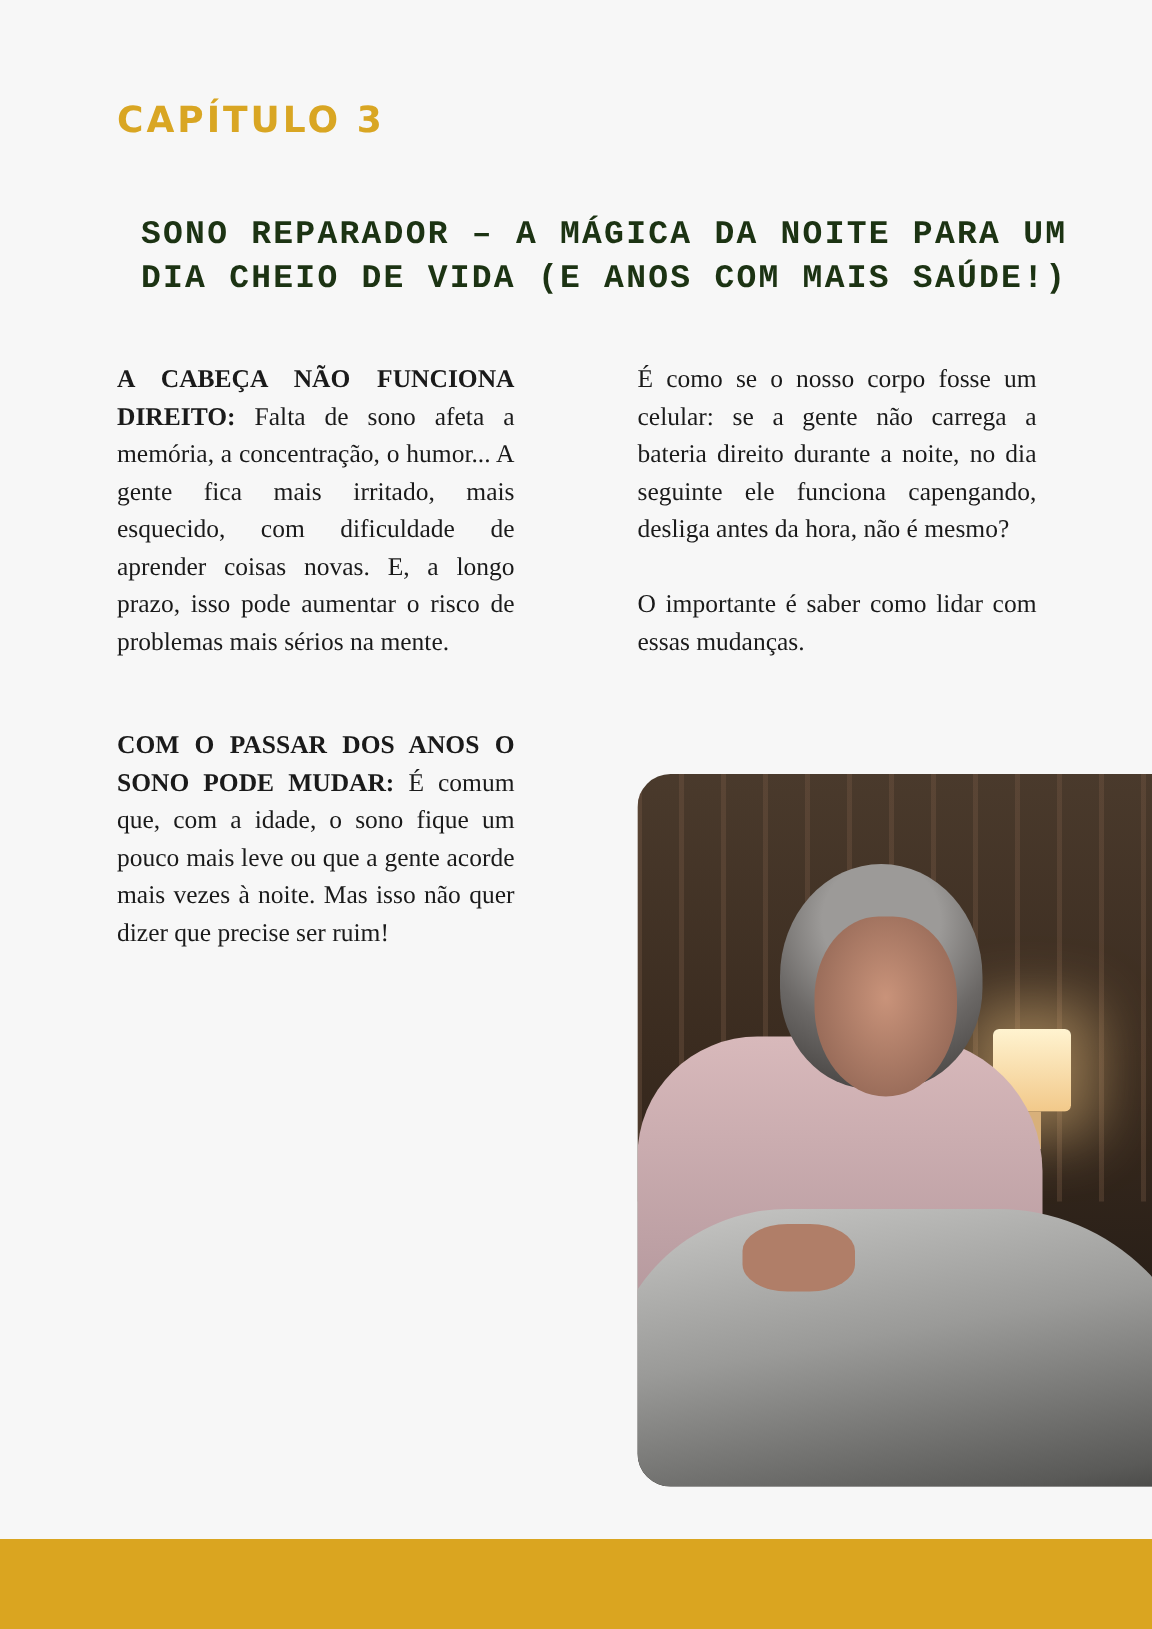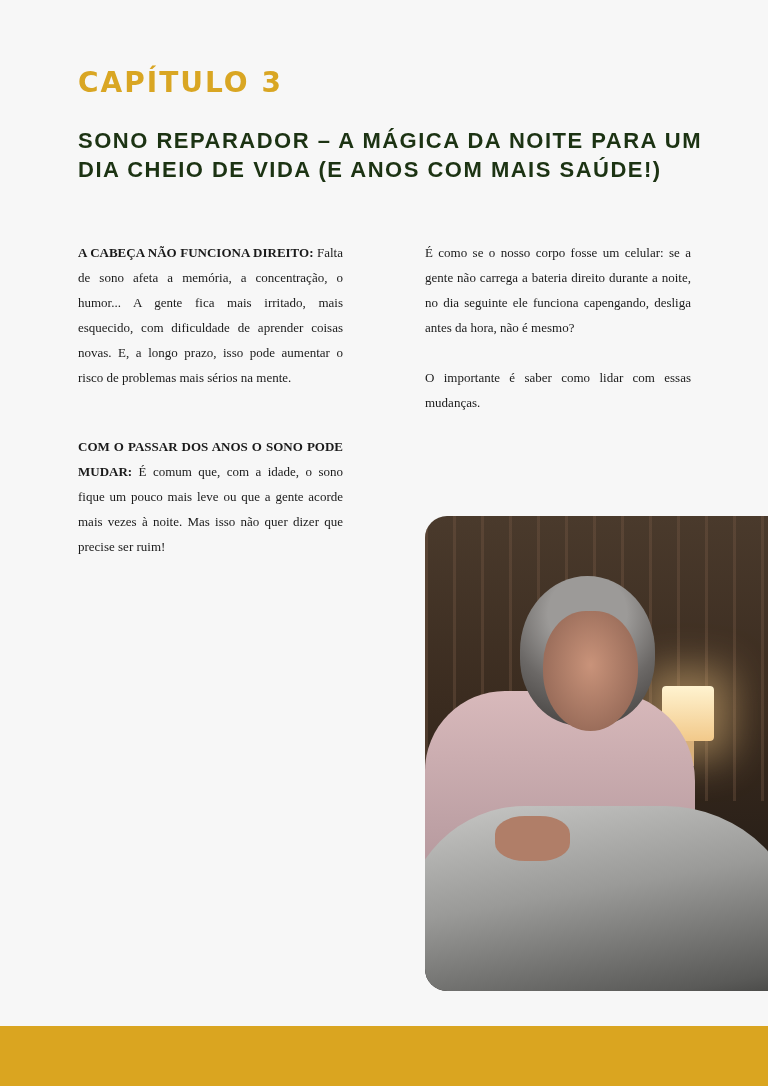--- a/index.html
+++ b/index.html
@@ -1,19 +1,19 @@
 <!DOCTYPE html>
 <html><head>
 <meta charset="utf-8">
 <style>
   html,body{margin:0;padding:0;}
   body{width:768px;height:1086px;background:#f7f7f7;position:relative;overflow:hidden;font-family:"DejaVu Serif","Liberation Serif",serif;}
-  .chapter{position:absolute;left:78px;top:66px;font-family:"DejaVu Sans","Liberation Sans",sans-serif;font-weight:bold;font-size:28px;letter-spacing:2px;color:#d9a623;margin:0;}
-  .title{position:absolute;left:78px;top:126px;width:640px;font-family:Liberation Sans, sans-serif;font-weight:bold;font-size:22px;line-height:29px;letter-spacing:1.5px;color:#1c3313;margin:0;text-transform:uppercase;}
-  .col{position:absolute;font-family:"Liberation Serif","DejaVu Serif",serif;font-size:13px;line-height:25px;color:#1a1a1a;text-align:justify;}
+  .chapter{position:absolute;left:78px;top:66px;font-family:"DejaVu Sans","Liberation Sans",sans-serif;font-weight:bold;font-size:24px;letter-spacing:2px;color:#d9a623;margin:0;}
+  .title{position:absolute;left:78px;top:126px;width:640px;font-family:Liberation Mono, monospace;font-weight:bold;font-size:22px;line-height:29px;letter-spacing:1.5px;color:#1c3313;margin:16px;text-transform:uppercase;}
+  .col{position:absolute;font-family:"Liberation Serif","DejaVu Serif",serif;font-size:17px;line-height:25px;color:#1a1a1a;text-align:justify;}
   .col p{margin:0;}
   .col-left{left:78px;top:240px;width:265px;}
   .col-right{left:425px;top:240px;width:266px;}
   .col-left p+p{margin-top:22px;}
   .col-left p.third{margin-top:44px;}
   .col-right p+p{margin-top:25px;}
   b{font-weight:bold;}
   .photo{position:absolute;left:425px;top:516px;width:343px;height:475px;border-radius:22px 0 0 22px;overflow:hidden;
     background:
       radial-gradient(ellipse 50px 40px at 690px 770px, rgba(255,230,170,0.9), rgba(255,200,120,0) 100%),

